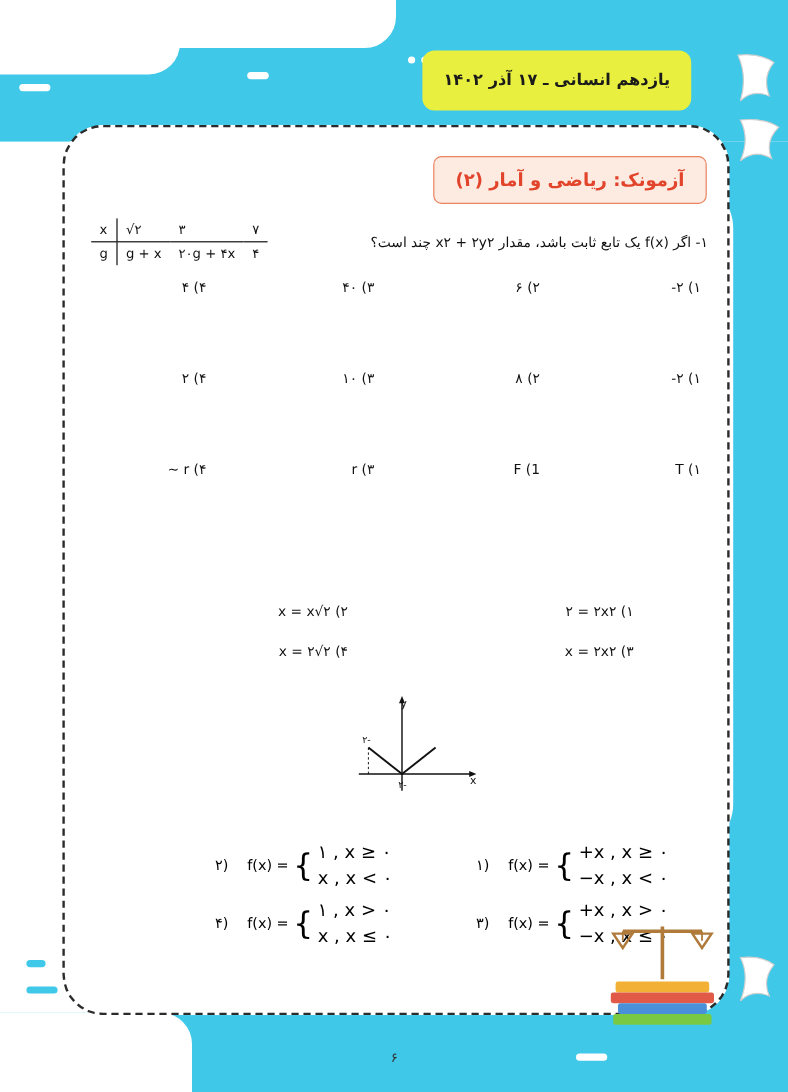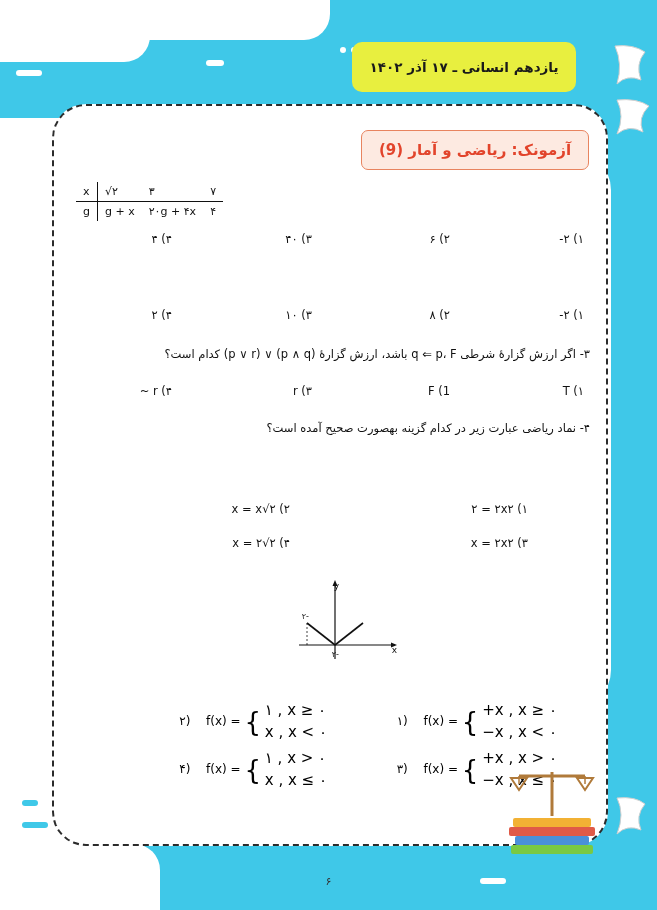--- a/index.html
+++ b/index.html
@@ -125,21 +125,21 @@
   <div class="dot" style="left:11px;"></div>
   <div class="dot" style="left:22px;background:#e8ef3f;"></div>
   <div class="dot" style="left:33px;background:#1a1a1a;"></div>
 </div>
 
 <div id="date-tab">
   <span id="date-tab-text">یازدهم انسانی ـ ۱۷ آذر ۱۴۰۲</span>
 </div>
 
 <div id="title-box">
-  <span id="title-text">آزمونک: ریاضی و آمار (9)</span>
+  <span id="title-text">آزمونک: ریاضی و آمار (۲)</span>
 </div>
 
 <div id="mini-table">
   <table>
     <tbody>
         <tr>
       <td class="vline hline">x</td>
       <td class="hline">√۲</td>
       <td class="hline">۳</td>
       <td class="hline">۷</td>
@@ -149,43 +149,42 @@
       <td>g + x</td>
       <td>۲۰g + ۴x</td>
       <td>۴</td>
     </tr>
   </tbody>
     </table>
 </div>
 
 <div id="content">
 
+  <div class="q-line" style="top:22px;">۱- اگر f(x) یک تابع ثابت باشد، مقدار ۲y٢ + x٢ چند است؟</div>
   <div class="opt-row" style="top:62px;">
     <span class="opt" style="right:6px;">۱) ۲-</span>
     <span class="opt" style="right:140px;">۲) ۶</span>
     <span class="opt" style="right:278px;">۳) ۴۰</span>
     <span class="opt" style="right:418px;">۴) ۴</span>
   </div>
 
   <div class="opt-row" style="top:138px;">
     <span class="opt" style="right:6px;">۱) ۲-</span>
     <span class="opt" style="right:140px;margin-left:43px;">۲) ۸</span>
     <span class="opt" style="right:278px;">۳) ۱۰</span>
     <span class="opt" style="right:418px;">۴) ۲</span>
   </div>
 
-  <div class="q-line" style="top:174px;">۳- اگر ارزش گزارۀ شرطی q ⇐ p، F باشد، ارزش گزارۀ (p ∧ q) ∨ (p ∨ r) کدام است؟</div>
   <div class="opt-row" style="top:214px;">
     <span class="opt" style="right:6px;">۱) T</span>
     <span class="opt" style="right:140px;">1) F</span>
     <span class="opt" style="right:278px;text-align:right;">۳) r</span>
     <span class="opt" style="right:418px;">۴) r ~</span>
   </div>
 
-  <div class="q-line" style="top:248px;">۴- نماد ریاضی عبارت زیر در کدام گزینه بهصورت صحیح آمده است؟</div>
   <div class="opt-row" style="top:332px;">
     <span class="opt" style="right:62px;margin-left:17px;">۱) ۲x٢ = ۲</span>
     <span class="opt" style="right:300px;">۲) ۲√x = x</span>
   </div>
   <div class="opt-row" style="top:366px;">
     <span class="opt" style="right:62px;">۳) ۲x٢ = x</span>
     <span class="opt" style="right:300px;">۴) ۲√x = ۲</span>
   </div>
 
 </div>

